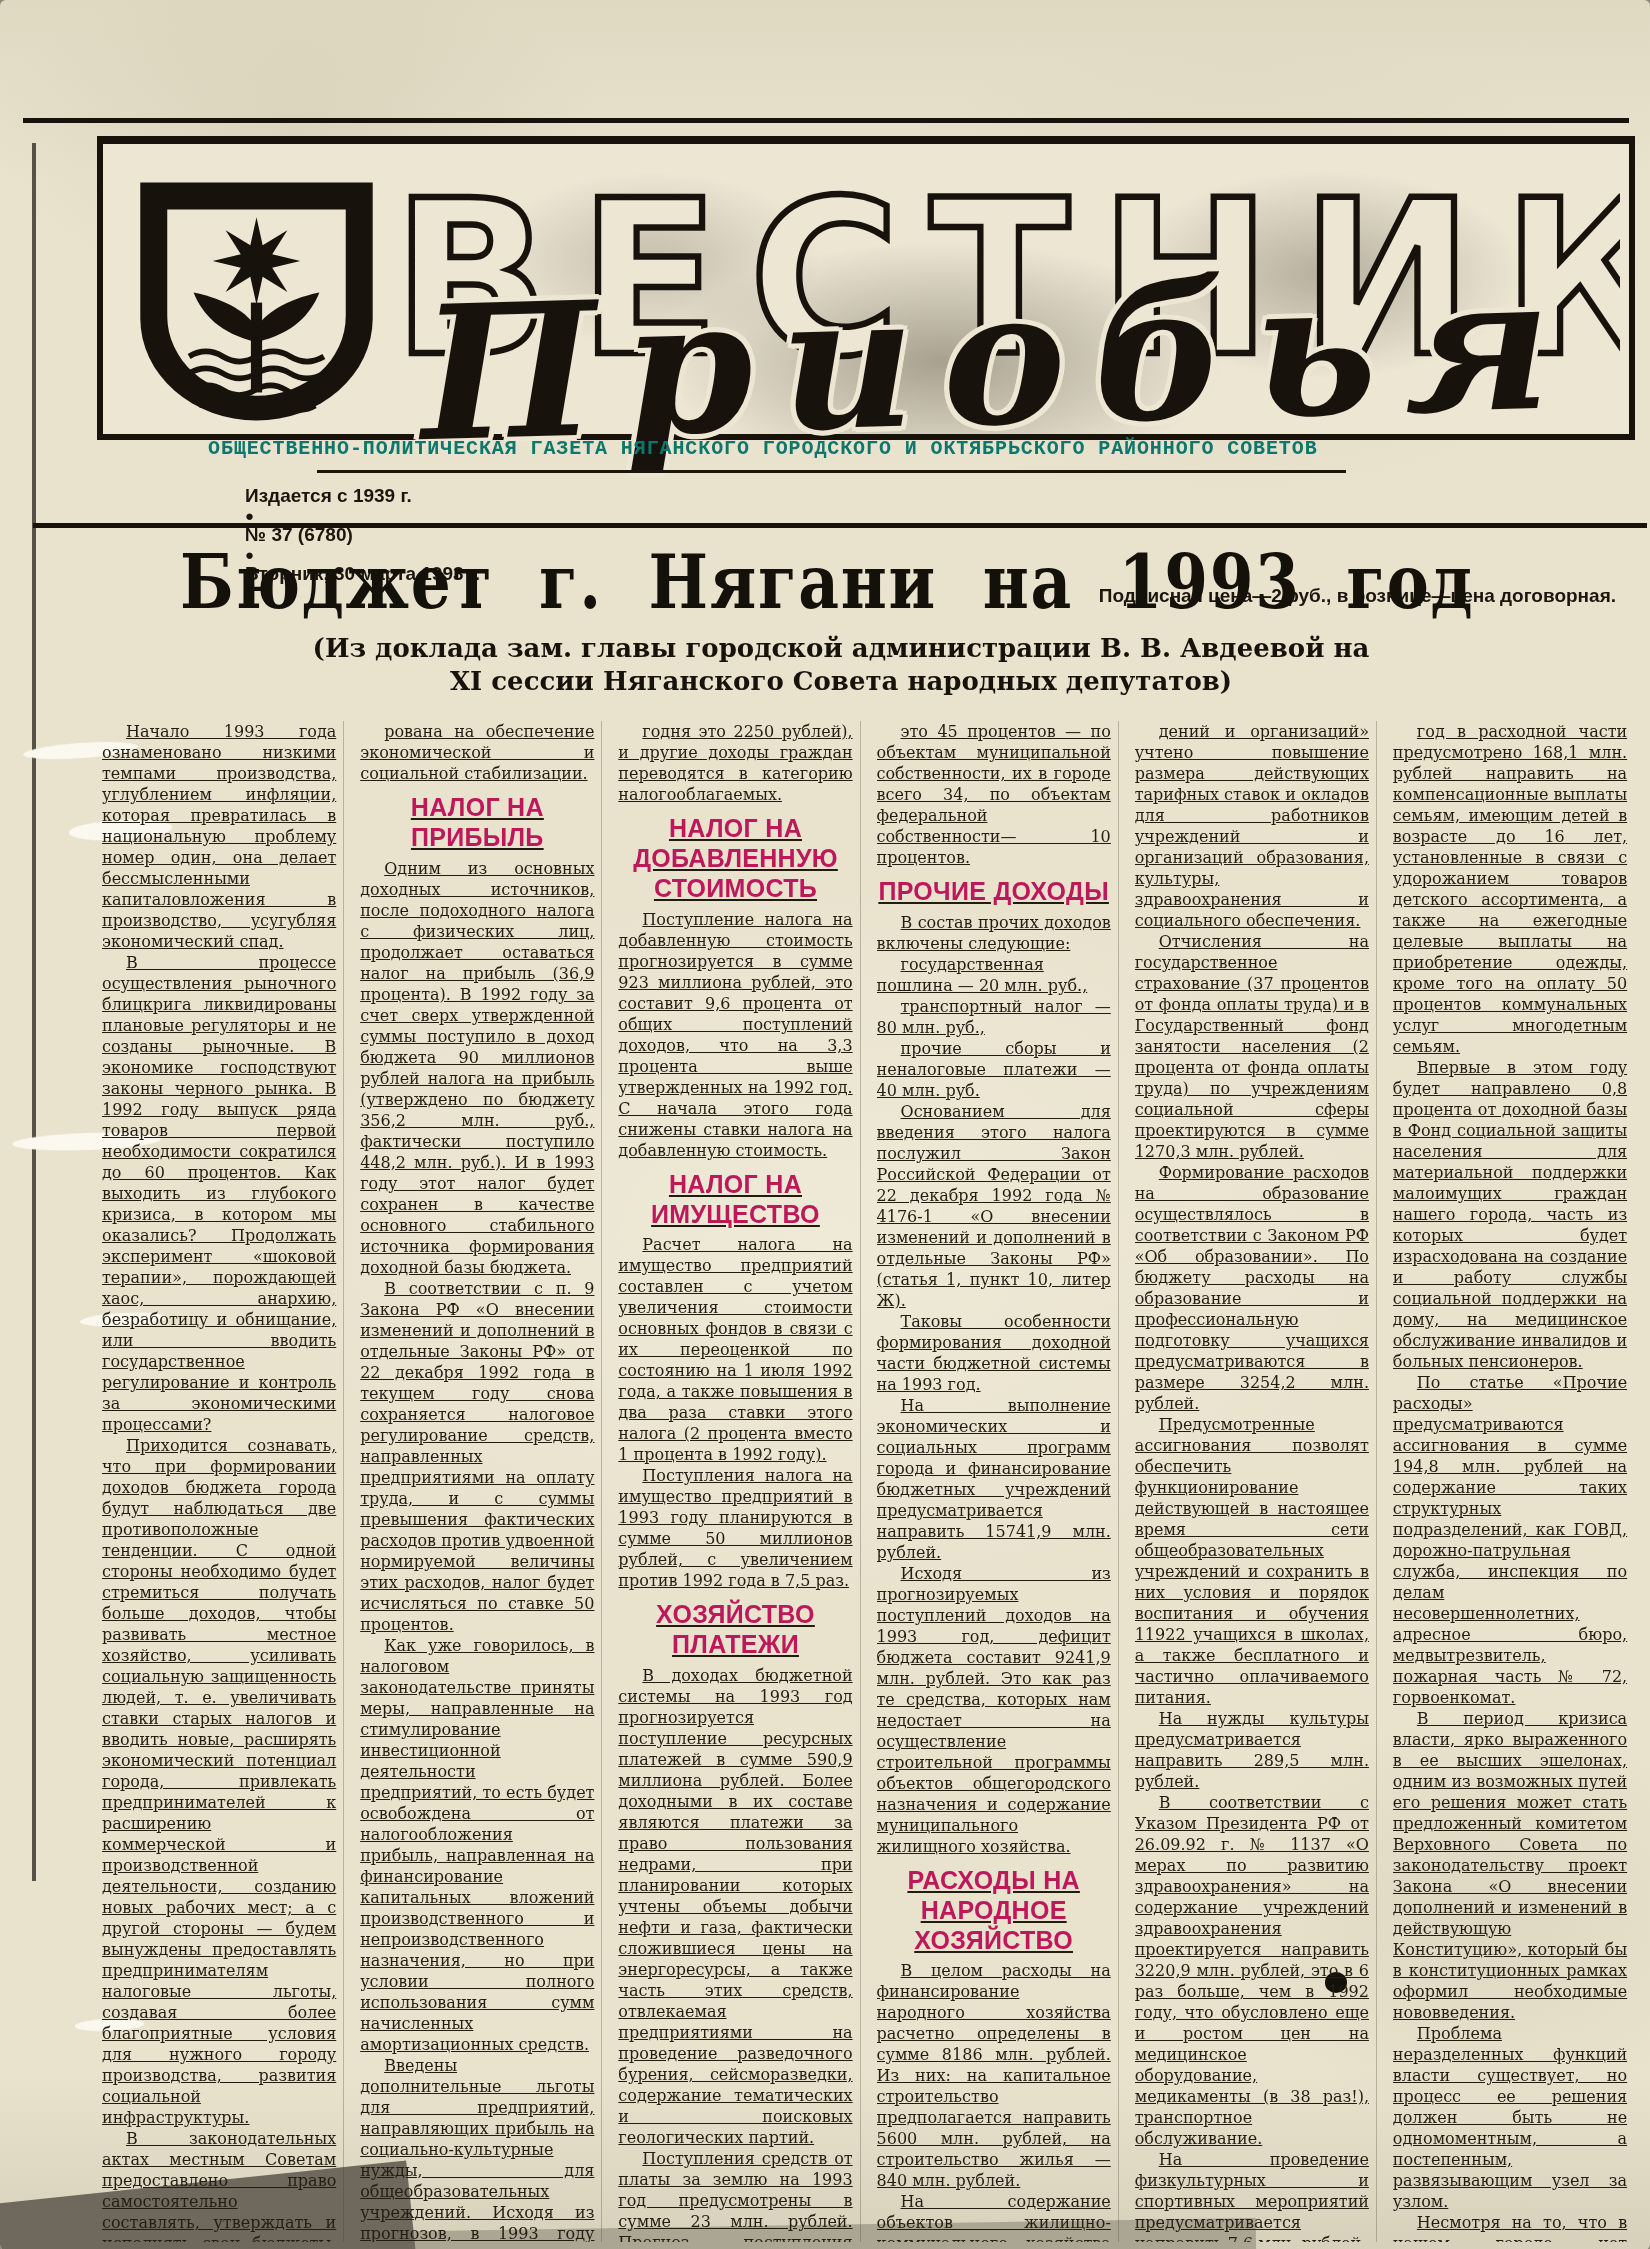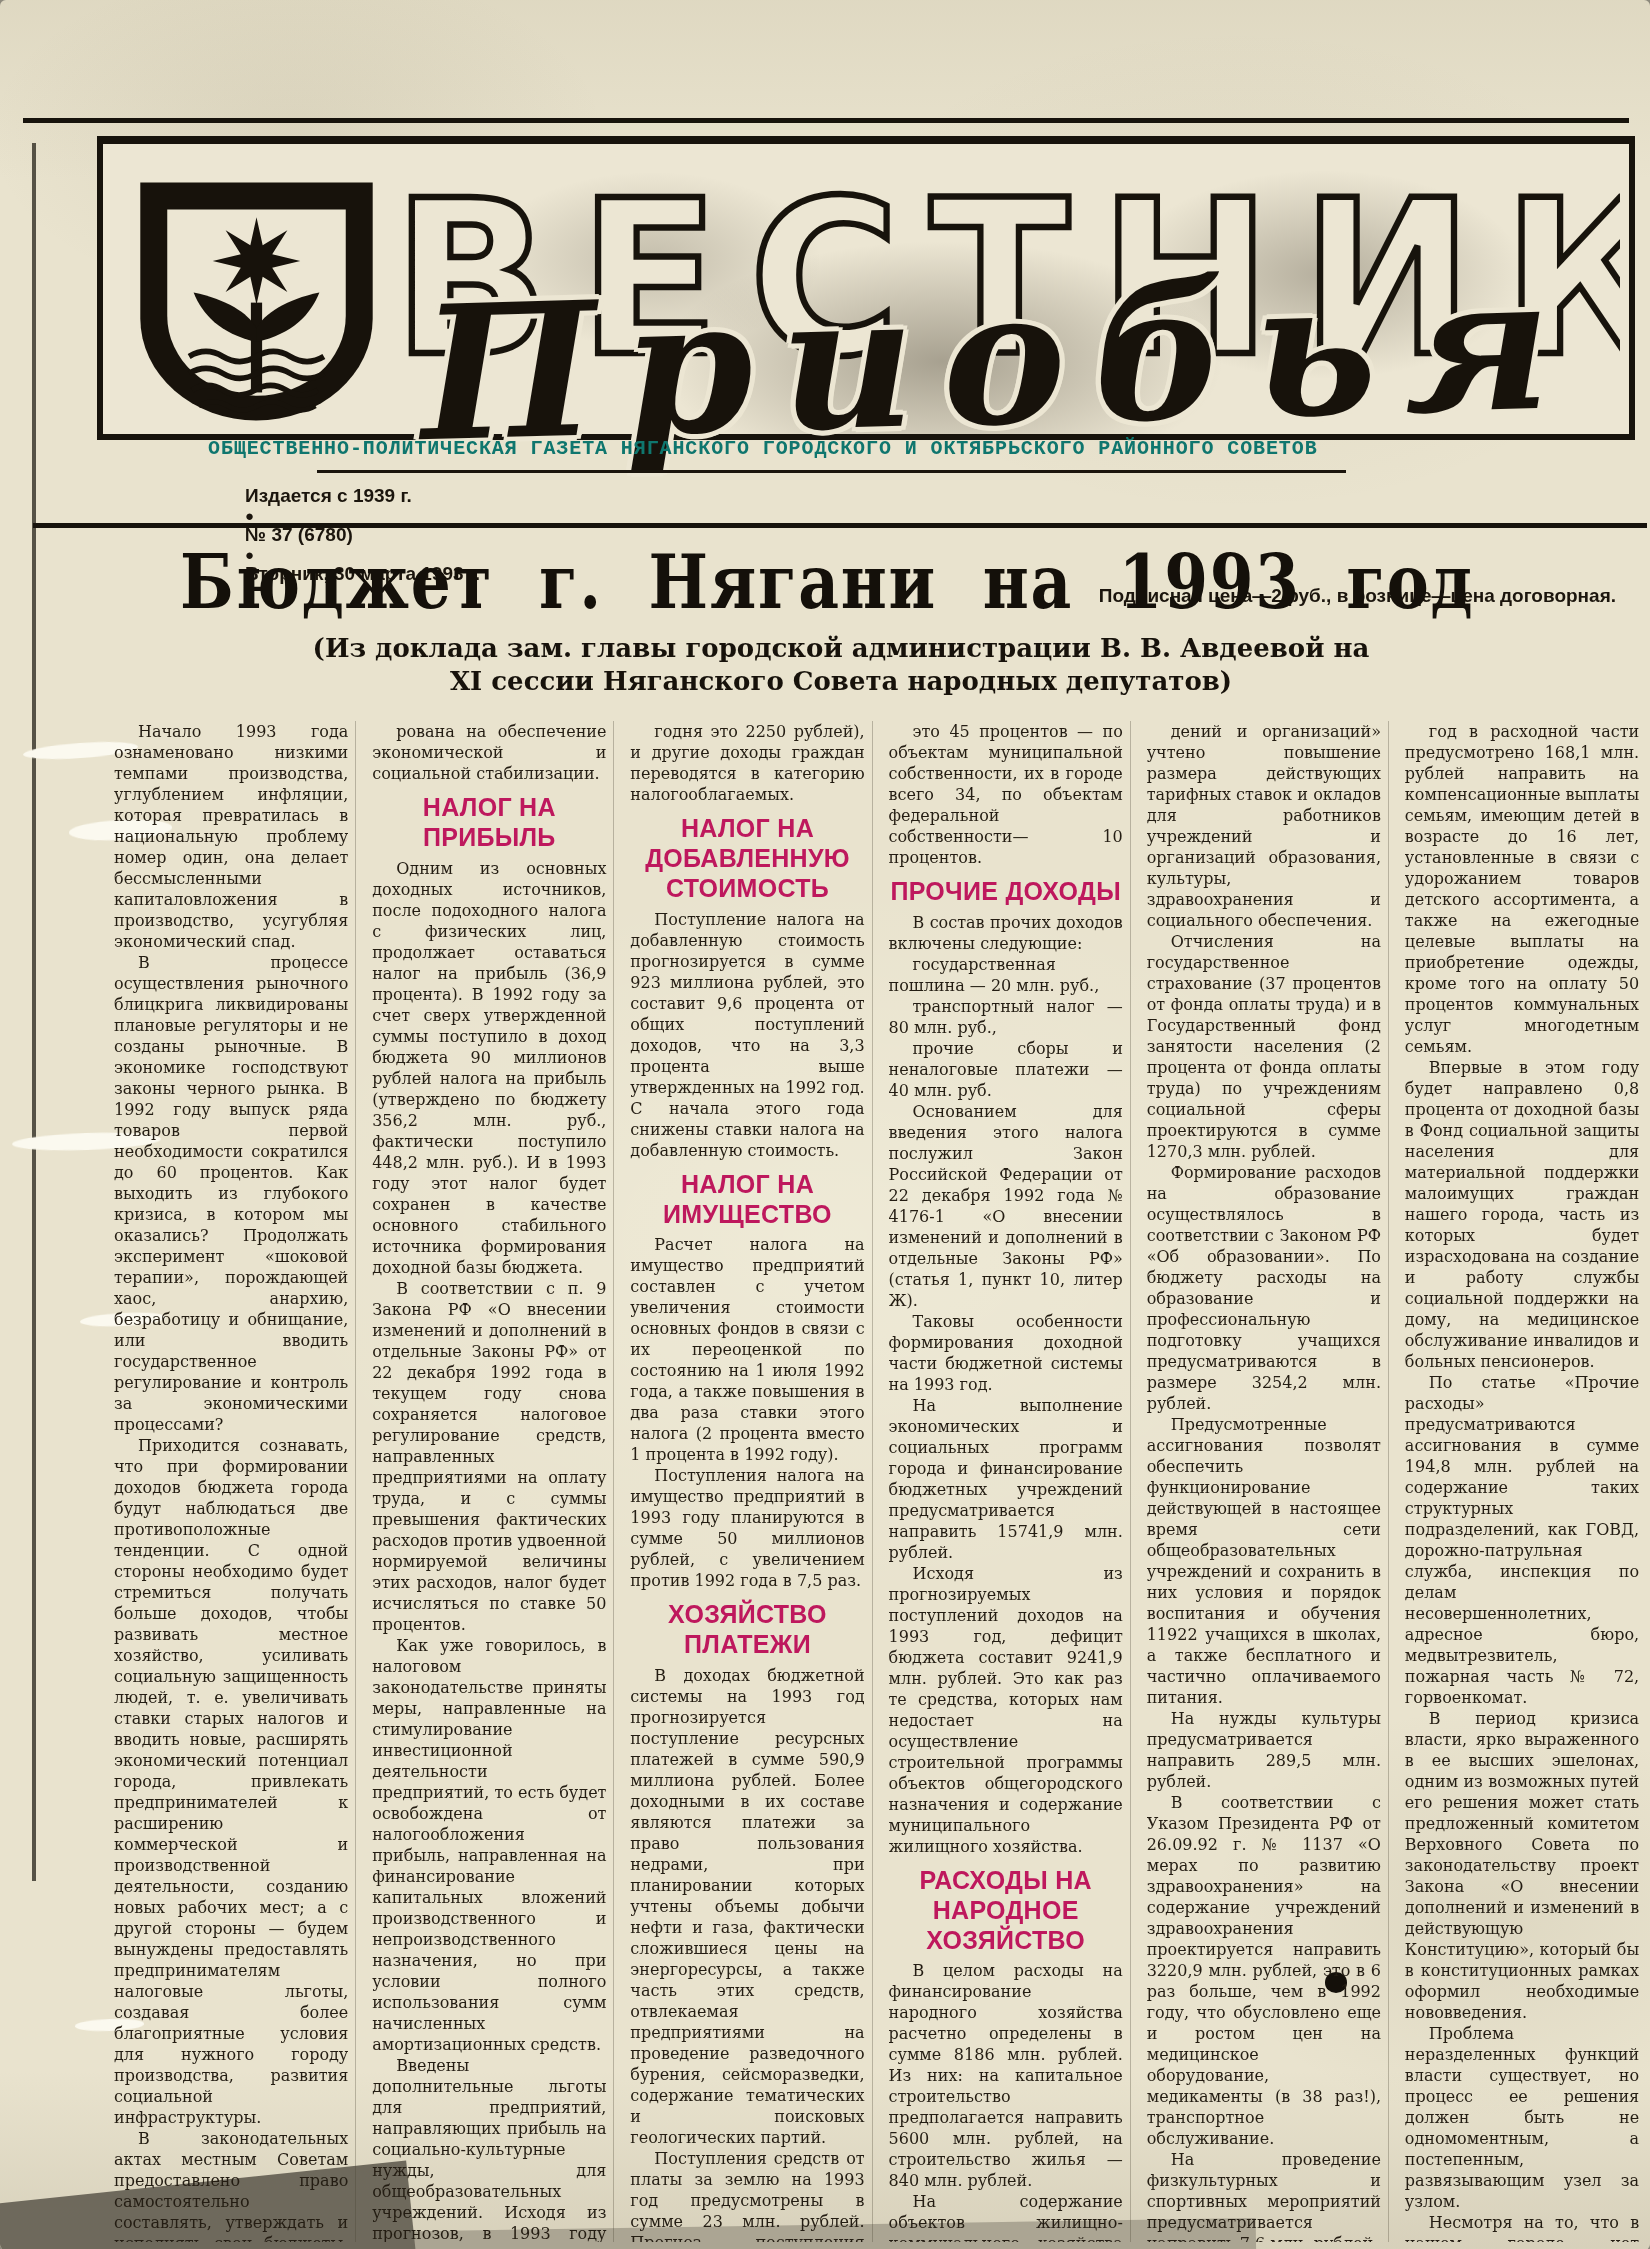--- a/index.html
+++ b/index.html
@@ -53,22 +53,22 @@
   .rule-thick{position:absolute;left:33px;top:523px;width:1614px;height:4.6px;background:#17130c;}
 
   
   .headline{position:absolute;left:97px;top:538px;width:1460px;text-align:center;
       font-family:"DejaVu Serif", serif;font-weight:bold;font-size:63px;
       letter-spacing:1.7px;word-spacing:22px;color:#14100a;transform:scaleY(1.18);transform-origin:top;}
   .subheadline{position:absolute;left:296px;top:632px;width:1090px;text-align:center;
       font-family:"DejaVu Serif", serif;font-weight:bold;font-size:26px;line-height:1.28;color:#17120b;}
 
   
-  .body-cols{position:absolute;left:114px;top:721px;width:1532px;height:1521px;
-      display:flex;gap:16px;overflow:hidden;}
+  .body-cols{position:absolute;left:102px;top:721px;width:1532px;height:1521px;
+      display:flex;gap:16px;overflow:hidden;text-decoration:underline;}
   .col{flex:1 1 0;overflow:hidden;padding-right:6.9px;border-right:0.6px solid rgba(70,62,45,.30);}
   .col:last-child{border-right:none;}
   .para{margin:0;text-indent:24px;text-align:justify;font-size:16px;line-height:21px;
       color:#241d13;overflow-wrap:break-word;}
   .sec-h{font-family:"Liberation Sans", sans-serif;font-weight:bold;font-size:25px;line-height:1.2;
       text-align:center;letter-spacing:0.3px;margin:8px 0 5.7px;color:#be185d;}
 
   
   .bleed{position:absolute;pointer-events:none;opacity:.10;
       background:repeating-linear-gradient(180deg,#5a6b84 0 8px,transparent 8px 22px);

